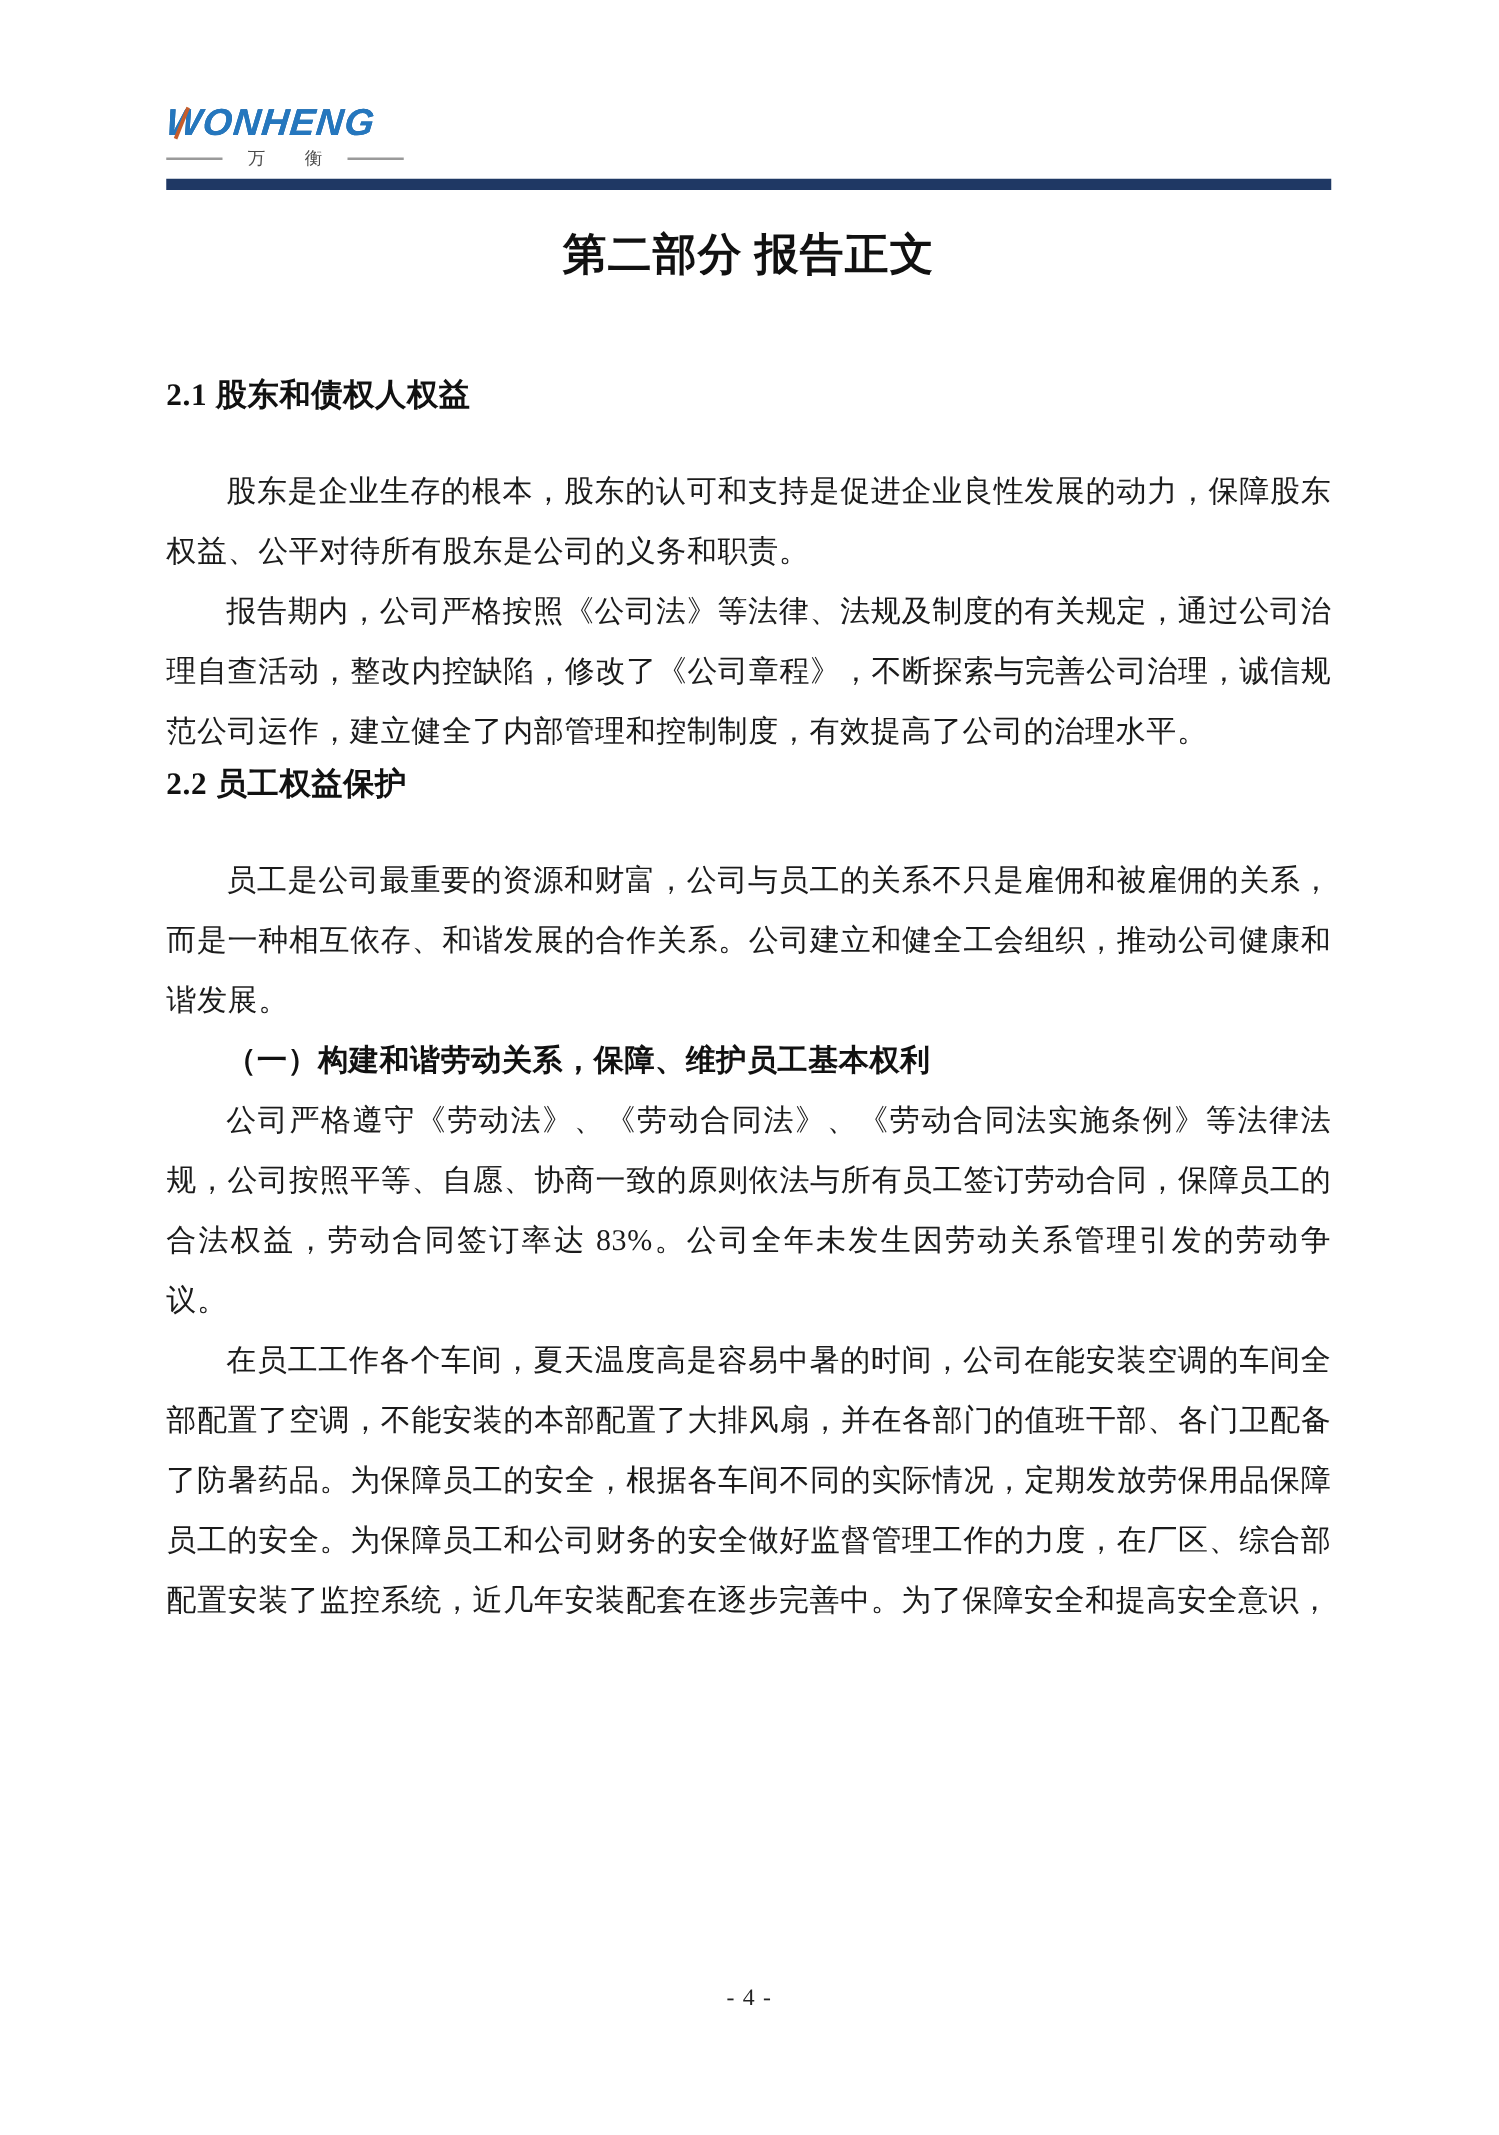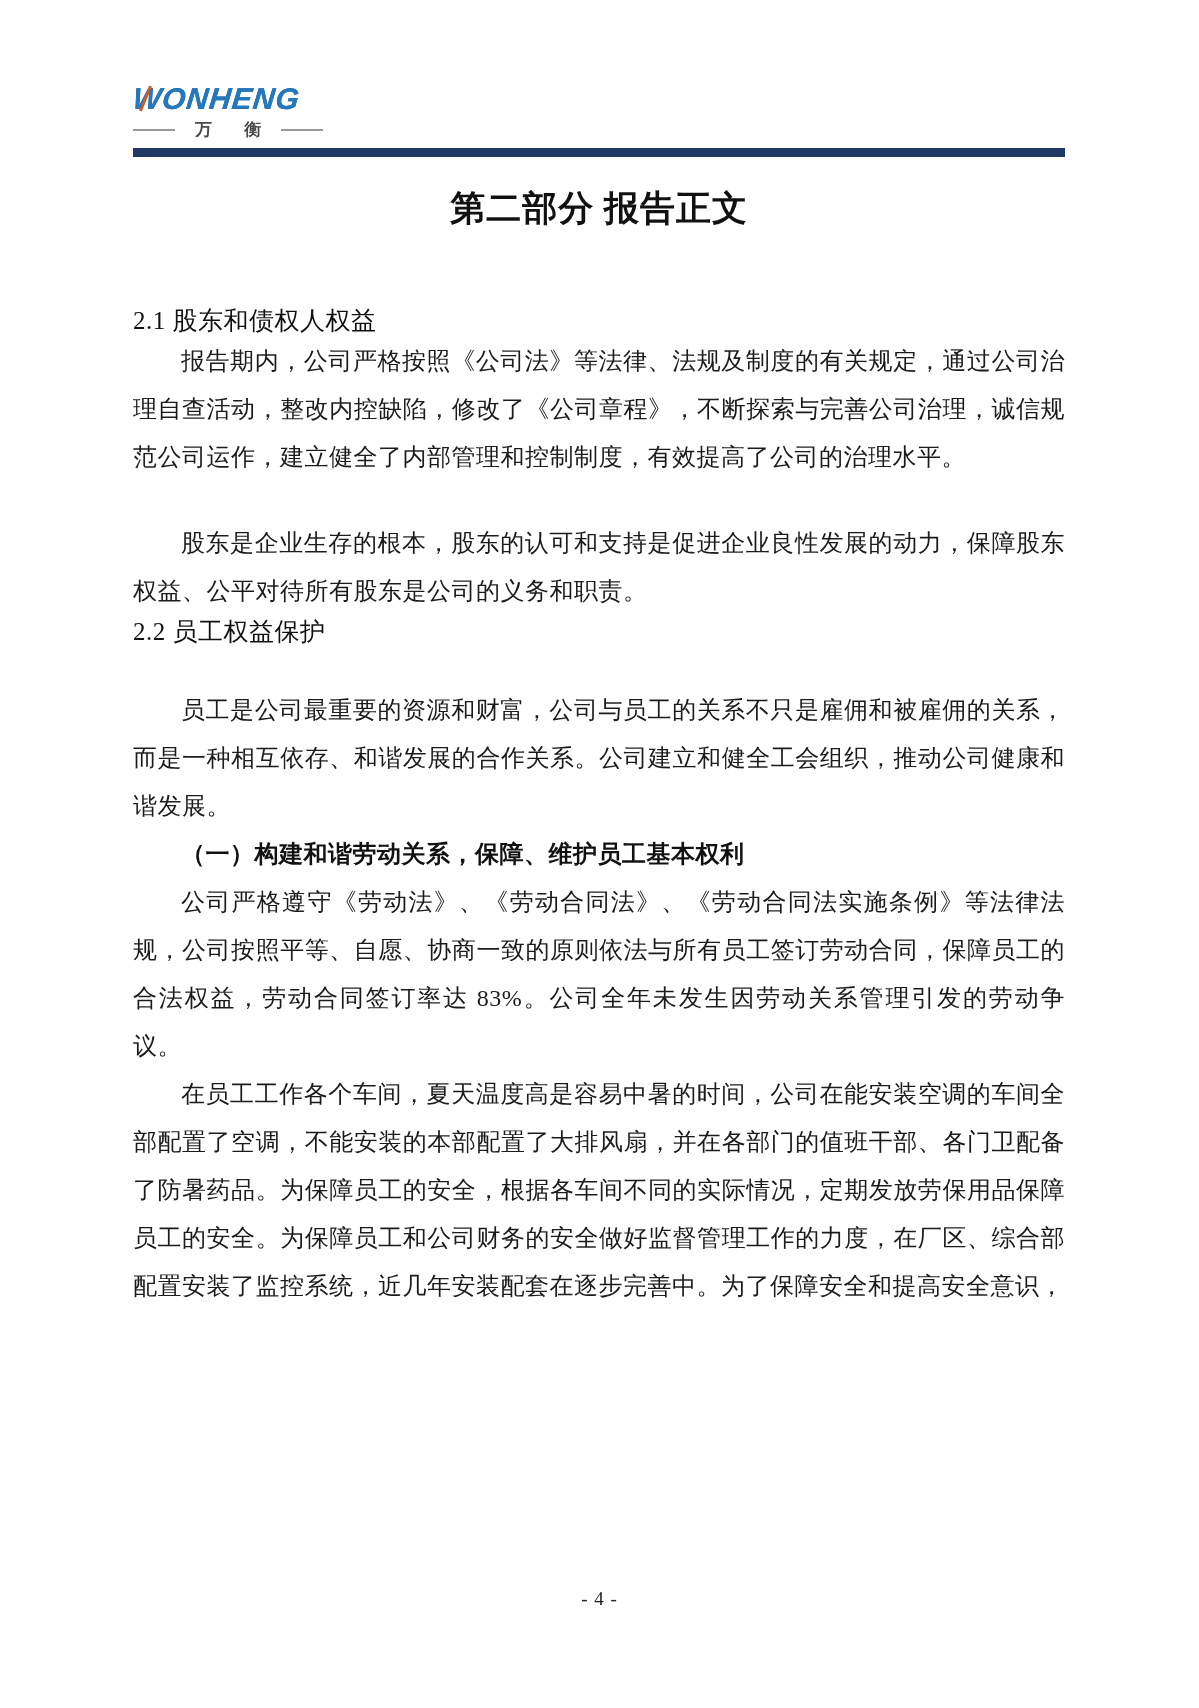--- a/index.html
+++ b/index.html
@@ -51,25 +51,25 @@
     margin-top: 4px;
     width: 100%;
   }
   .logo-sub .rule {
     flex: 1;
     height: 2px;
     background: #9a9a9a;
   }
   .logo-sub-text {
     padding: 0 6px;
-    font-size: 17px;
+    font-size: 14px;
     letter-spacing: 14px;
     text-indent: 14px;
     color: #4a4a4a;
-    font-weight: bold;
+    font-weight: normal;
     white-space: nowrap;
   }
   .report-label {
     font-size: 21px;
     color: #141414;
     letter-spacing: 1px;
     padding-bottom: 6px;
     white-space: nowrap;
   }
   .header-bar {
@@ -83,21 +83,21 @@
   .doc-title {
     margin-top: 28px;
     text-align: center;
     font-size: 35px;
     font-weight: bold;
     letter-spacing: 1px;
     color: #111;
   }
   .section-heading {
     font-size: 25px;
-    font-weight: normal;
+    font-weight: bold;
     color: #111;
     letter-spacing: 0.5px;
   }
   .heading-21 { margin-top: 72px; }
   .heading-22 { }
 
   p.body-para {
     font-size: 24px;
     line-height: 48px;
     letter-spacing: 0.5px;
@@ -144,23 +144,23 @@
       </div>
     </div>
     <div class="header-bar"></div>
   </header>
 
   <main>
     <h1 class="doc-title">第二部分 报告正文</h1>
 
     <h2 class="section-heading heading-21">2.1 股东和债权人权益</h2>
 
+    <p class="body-para para-a">股东是企业生存的根本，股东的认可和支持是促进企业良性发展的动力，保障股东权益、公平对待所有股东是公司的义务和职责。</p>
+
     <p class="body-para">报告期内，公司严格按照《公司法》等法律、法规及制度的有关规定，通过公司治理自查活动，整改内控缺陷，修改了《公司章程》，不断探索与完善公司治理，诚信规范公司运作，建立健全了内部管理和控制制度，有效提高了公司的治理水平。</p>
-
-    <p class="body-para para-a">股东是企业生存的根本，股东的认可和支持是促进企业良性发展的动力，保障股东权益、公平对待所有股东是公司的义务和职责。</p>
 
     <h2 class="section-heading heading-22">2.2 员工权益保护</h2>
 
     <p class="body-para para-c">员工是公司最重要的资源和财富，公司与员工的关系不只是雇佣和被雇佣的关系，而是一种相互依存、和谐发展的合作关系。公司建立和健全工会组织，推动公司健康和谐发展。</p>
 
     <p class="body-para sub-heading">（一）构建和谐劳动关系，保障、维护员工基本权利</p>
 
     <p class="body-para">公司严格遵守《劳动法》、《劳动合同法》、《劳动合同法实施条例》等法律法规，公司按照平等、自愿、协商一致的原则依法与所有员工签订劳动合同，保障员工的合法权益，劳动合同签订率达 83%。公司全年未发生因劳动关系管理引发的劳动争议。</p>
 
 

